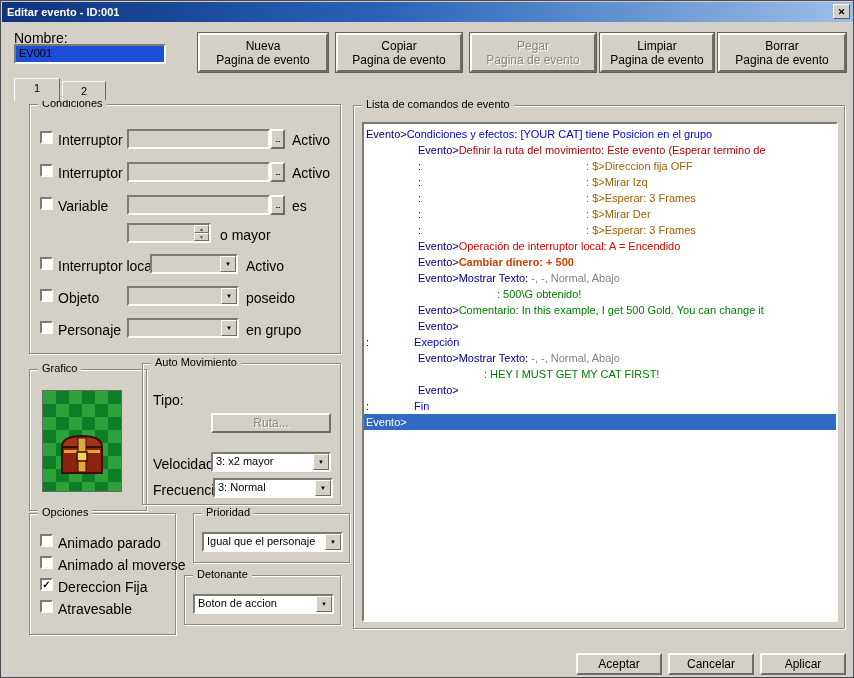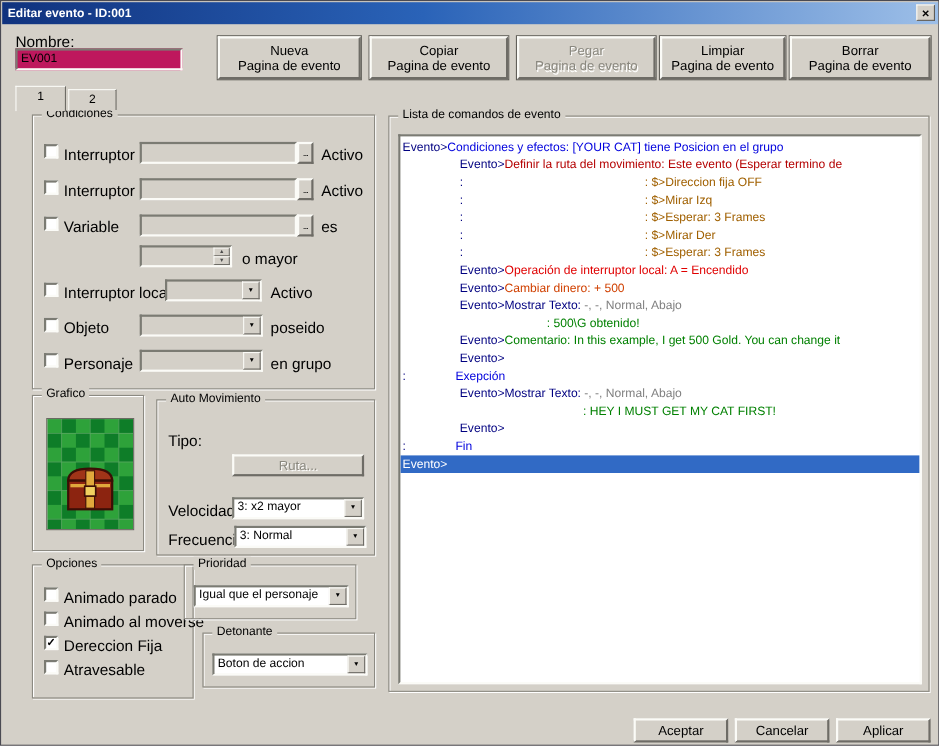--- a/index.html
+++ b/index.html
@@ -5,21 +5,21 @@
   *{margin:0;padding:0;box-sizing:border-box;font-family:"Liberation Sans",sans-serif;}
   html,body{background:#9a9a9a;}
   .window{position:relative;width:854px;height:678px;background:#d4d0c8;border:1px solid #4a4a52;overflow:hidden;}
   .titlebar{position:absolute;left:1px;top:1px;width:851px;height:20px;
     background:linear-gradient(90deg,#10327e 0%,#2a63b8 45%,#9dbfe8 100%);
     color:#fff;font-size:11px;font-weight:bold;display:flex;align-items:center;padding-left:5px;}
   .close-btn{position:absolute;right:3px;top:3px;width:17px;height:15px;background:#d4d0c8;
     border:1px solid;border-color:#fbfbf7 #5f5d57 #5f5d57 #fbfbf7;color:#000;font-size:9px;font-weight:bold;
     display:flex;align-items:center;justify-content:center;cursor:default;}
   .lbl{position:absolute;font-size:14px;color:#000;white-space:nowrap;}
-  .field{position:absolute;height:20px;background:#be185d;border:2px solid;
+  .field{position:absolute;height:20px;background:#1d4ed8;border:2px solid;
     border-color:#7b7b73 #fbfbf7 #fbfbf7 #7b7b73;font-size:11px;padding:1px 3px;overflow:hidden;white-space:nowrap;}
   .field.disabled{background:#d4d0c8;}
   .btn{position:absolute;background:#d4d0c8;border:2px solid;
     border-color:#fbfbf7 #6e6c66 #6e6c66 #fbfbf7;font-size:12px;color:#000;
     display:flex;align-items:center;justify-content:center;cursor:default;}
   .btn.dark-edge{box-shadow:0 0 0 1px #62605a;}
   .btn.disabled{color:#8a887f;text-shadow:1px 1px 0 #fff;}
   .page-btn{flex-direction:column;line-height:14px;top:32px;height:39px;}
   .tab{position:absolute;background:#d4d0c8;border:1px solid;border-color:#fbfbf7 #6e6c66 #d4d0c8 #fbfbf7;
     border-bottom:none;font-size:11px;text-align:center;padding-top:3px;}
@@ -141,21 +141,21 @@
 
     <span class="cb" style="left:10px;top:216px"></span>
     <span class="lbl" style="left:28px;top:217px">Personaje</span>
     <div class="combo disabled" style="left:97px;top:213px;width:112px">
       <span class="combo-text"></span>
       <span class="combo-arrow">▼</span>
     </div>
     <span class="lbl" style="left:216px;top:217px">en grupo</span>
   </div>
 
-  <div class="group" style="left:28px;top:358px;width:102px;height:142px">
+  <div class="group" style="left:28px;top:368px;width:118px;height:142px">
     <span class="group-label">Grafico</span>
     <div class="graphic-frame">
       <svg width="78" height="100">
         <defs>
           <pattern id="chk" width="26" height="26" patternUnits="userSpaceOnUse">
             <rect width="13" height="13" fill="#2ea23a"></rect>
             <rect x="13" width="13" height="13" fill="#0e7d28"></rect>
             <rect y="13" width="13" height="13" fill="#0e7d28"></rect>
             <rect x="13" y="13" width="13" height="13" fill="#2ea23a"></rect>
           </pattern>
@@ -193,21 +193,21 @@
     <span class="cb" style="left:10px;top:20px"></span>
     <span class="lbl" style="left:28px;top:21px">Animado parado</span>
     <span class="cb" style="left:10px;top:42px"></span>
     <span class="lbl" style="left:28px;top:43px">Animado al moverse</span>
     <span class="cb checked" style="left:10px;top:64px">✓</span>
     <span class="lbl" style="left:28px;top:65px">Dereccion Fija</span>
     <span class="cb" style="left:10px;top:86px"></span>
     <span class="lbl" style="left:28px;top:87px">Atravesable</span>
   </div>
 
-  <div class="group" style="left:166px;top:512px;width:157px;height:50px">
+  <div class="group" style="left:192px;top:512px;width:157px;height:50px">
     <span class="group-label">Prioridad</span>
     <div class="combo" style="left:8px;top:18px;width:141px">
       <span class="combo-text">Igual que el personaje</span>
       <span class="combo-arrow">▼</span>
     </div>
   </div>
 
   <div class="group" style="left:183px;top:574px;width:157px;height:50px">
     <span class="group-label">Detonante</span>
     <div class="combo" style="left:8px;top:18px;width:141px">
@@ -220,28 +220,28 @@
     <span class="group-label">Lista de comandos de evento</span>
     <div class="listbox">
         <div class="cmd-line" style="padding-left: 2px;"><span style="color: rgb(0, 0, 128);">Evento&gt;</span><span style="color: rgb(0, 0, 221);">Condiciones y efectos: [YOUR CAT] tiene Posicion en el grupo</span></div>
         <div class="cmd-line" style="padding-left: 54px;"><span style="color: rgb(0, 0, 128);">Evento&gt;</span><span style="color: rgb(180, 0, 0);">Definir la ruta del movimiento: Este evento (Esperar termino de</span></div>
         <div class="cmd-line" style="padding-left: 54px;"><span style="color: rgb(0, 0, 128);">:</span><span style="color: rgb(160, 96, 0); margin-left: 165px;">: $&gt;Direccion fija OFF</span></div>
         <div class="cmd-line" style="padding-left: 54px;"><span style="color: rgb(0, 0, 128);">:</span><span style="color: rgb(160, 96, 0); margin-left: 165px;">: $&gt;Mirar Izq</span></div>
         <div class="cmd-line" style="padding-left: 54px;"><span style="color: rgb(0, 0, 128);">:</span><span style="color: rgb(160, 96, 0); margin-left: 165px;">: $&gt;Esperar: 3 Frames</span></div>
         <div class="cmd-line" style="padding-left: 54px;"><span style="color: rgb(0, 0, 128);">:</span><span style="color: rgb(160, 96, 0); margin-left: 165px;">: $&gt;Mirar Der</span></div>
         <div class="cmd-line" style="padding-left: 54px;"><span style="color: rgb(0, 0, 128);">:</span><span style="color: rgb(160, 96, 0); margin-left: 165px;">: $&gt;Esperar: 3 Frames</span></div>
         <div class="cmd-line" style="padding-left: 54px;"><span style="color: rgb(0, 0, 128);">Evento&gt;</span><span style="color: rgb(224, 0, 0);">Operación de interruptor local: A = Encendido</span></div>
-        <div class="cmd-line" style="padding-left: 54px;"><span style="color: rgb(0, 0, 128);">Evento&gt;</span><span style="color: rgb(208, 64, 0);">Cambiar dinero: + 500</span></div>
+        <div class="cmd-line" style="padding-left: 54px;"><span style="color: rgb(0, 0, 128);">Evento&gt;</span><span style="color: rgb(208, 64, 0); font-weight: bold;">Cambiar dinero: + 500</span></div>
         <div class="cmd-line" style="padding-left: 54px;"><span style="color: rgb(0, 0, 128);">Evento&gt;</span><span style="color: rgb(0, 0, 128);">Mostrar Texto: </span><span style="color: rgb(128, 128, 128);">-, -, Normal, Abajo</span></div>
         <div class="cmd-line" style="padding-left: 54px;"><span style="color: rgb(0, 128, 0); margin-left: 79px;">: 500\G obtenido!</span></div>
         <div class="cmd-line" style="padding-left: 54px;"><span style="color: rgb(0, 0, 128);">Evento&gt;</span><span style="color: rgb(0, 128, 0);">Comentario: In this example, I get 500 Gold. You can change it</span></div>
         <div class="cmd-line" style="padding-left: 54px;"><span style="color: rgb(0, 0, 128);">Evento&gt;</span></div>
         <div class="cmd-line" style="padding-left: 2px;"><span style="color: rgb(0, 0, 128);">:</span><span style="color: rgb(0, 0, 221); margin-left: 45px;">Exepción</span></div>
         <div class="cmd-line" style="padding-left: 54px;"><span style="color: rgb(0, 0, 128);">Evento&gt;</span><span style="color: rgb(0, 0, 128);">Mostrar Texto: </span><span style="color: rgb(128, 128, 128);">-, -, Normal, Abajo</span></div>
-        <div class="cmd-line" style="padding-left: 54px;"><span style="color: rgb(0, 128, 0); margin-left: 112px;">: HEY I MUST GET MY CAT FIRST!</span></div>
+        <div class="cmd-line" style="padding-left: 54px;"><span style="color: rgb(0, 128, 0); margin-left: 66px;">: HEY I MUST GET MY CAT FIRST!</span></div>
         <div class="cmd-line" style="padding-left: 54px;"><span style="color: rgb(0, 0, 128);">Evento&gt;</span></div>
         <div class="cmd-line" style="padding-left: 2px;"><span style="color: rgb(0, 0, 128);">:</span><span style="color: rgb(0, 0, 221); margin-left: 45px;">Fin</span></div>
         <div class="cmd-line selected" style="padding-left: 2px;"><span style="color: rgb(255, 255, 255);">Evento&gt;</span></div>
       </div>
   </div>
 
   <div class="btn footer-btn" style="left:575px">
     <span>Aceptar</span>
   </div>
   <div class="btn footer-btn" style="left:667px">

